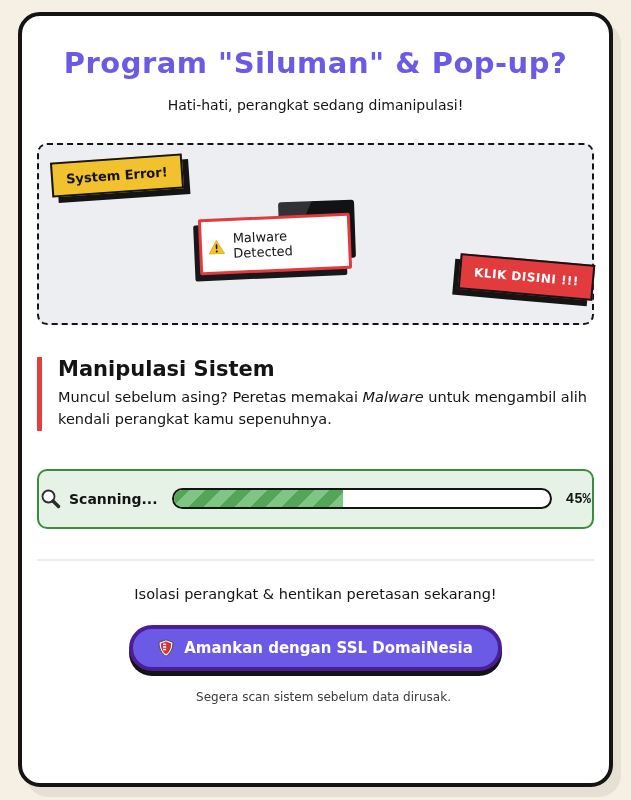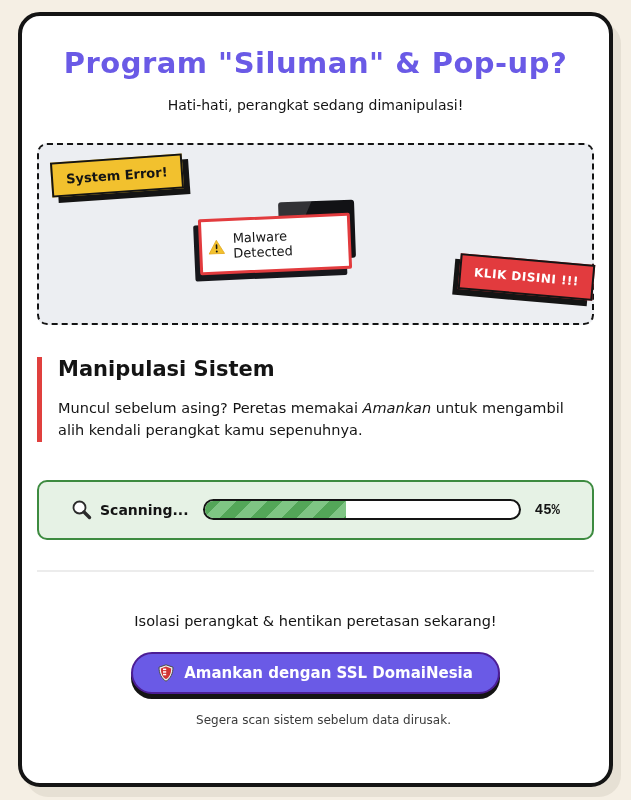--- a/index.html
+++ b/index.html
@@ -114,36 +114,36 @@
   
   .section {
     margin: 32px 15px 0 15px;
     border-left: 5px solid #e0403e;
     padding-left: 16px;
   }
   .section h2 {
     font-size: 21px;
     font-weight: 800;
     color: #141414;
-    margin: 3px 0 16px 0;
+    margin: 3px 0 5px 0;
   }
   .section p {
     font-size: 14.5px;
     line-height: 1.55;
     color: #141414;
     max-width: 530px;
   }
   .section p .em { font-style: italic; }
   
   .scanner {
     margin: 38px 15px 0 15px;
     background: #e6f2e5;
     border: 2px solid #3d8b40;
     border-radius: 10px;
-    padding: 17px 32px;
+    padding: 17px 1px;
     display: flex;
     align-items: center;
     gap: 7px;
   }
   .scanner .label { font-size: 14px; font-weight: 600; color: #141414; white-space: nowrap; }
   .bar {
     flex: 1;
     height: 21px;
     margin: 0 7px;
     background: #ffffff;
@@ -159,37 +159,37 @@
     background: repeating-linear-gradient(135deg, #53a658 0 11px, #7fc584 11px 22px);
   }
   .percent { font-size: 14px; font-weight: bold; color: #141414; white-space: nowrap; font-family: Liberation Mono, monospace; }
   
   .divider {
     border: none;
     border-top: 2px solid #ececec;
     margin: 30px 15px 0 15px;
   }
   .cta-line {
-    margin-top: 41px;
+    margin-top: 25px;
     text-align: center;
     font-size: 14.5px;
     color: #141414;
   }
   .cta-button {
     display: flex;
     align-items: center;
     gap: 10px;
     margin: 23px auto 0 auto;
     padding: 10px 25px;
     background: #6a5ae6;
     color: #ffffff;
     font-family: inherit;
     font-size: 15px;
     font-weight: bold;
-    border: 2px solid #4c1d95;
+    border: 4px solid #4c1d95;
     border-radius: 999px;
     box-shadow: 0 5px 0 #141414;
     cursor: pointer;
   }
   .footnote {
     margin-top: 19px;
     text-align: center;
     font-size: 12px;
     color: #3a3a3a;
     padding-left: 16px;
@@ -222,21 +222,21 @@
         </svg>
       </span>
       <span>Malware Detected</span>
     </div>
 
     <div class="sticker sticker-click">KLIK DISINI !!!</div>
   </div>
 
   <div class="section">
     <h2>Manipulasi Sistem</h2>
-    <p><span>Muncul sebelum asing? Peretas memakai </span><span class="em">Amankan</span><span> untuk mengambil alih kendali perangkat kamu sepenuhnya.</span></p>
+    <p><span>Muncul sebelum asing? Peretas memakai </span><span class="em">Malware</span><span> untuk mengambil alih kendali perangkat kamu sepenuhnya.</span></p>
   </div>
 
   <div class="scanner">
     <span class="icon">
       <svg width="22" height="22" viewBox="0 0 22 22">
         <circle cx="8.5" cy="8.5" r="6" fill="#ffffff" stroke="#2b2b2b" stroke-width="1.8"></circle>
         <line x1="13" y1="13" x2="18.5" y2="18.5" stroke="#2b2b2b" stroke-width="3.4" stroke-linecap="round"></line>
       </svg>
     </span>
     <span class="label">Scanning...</span>

